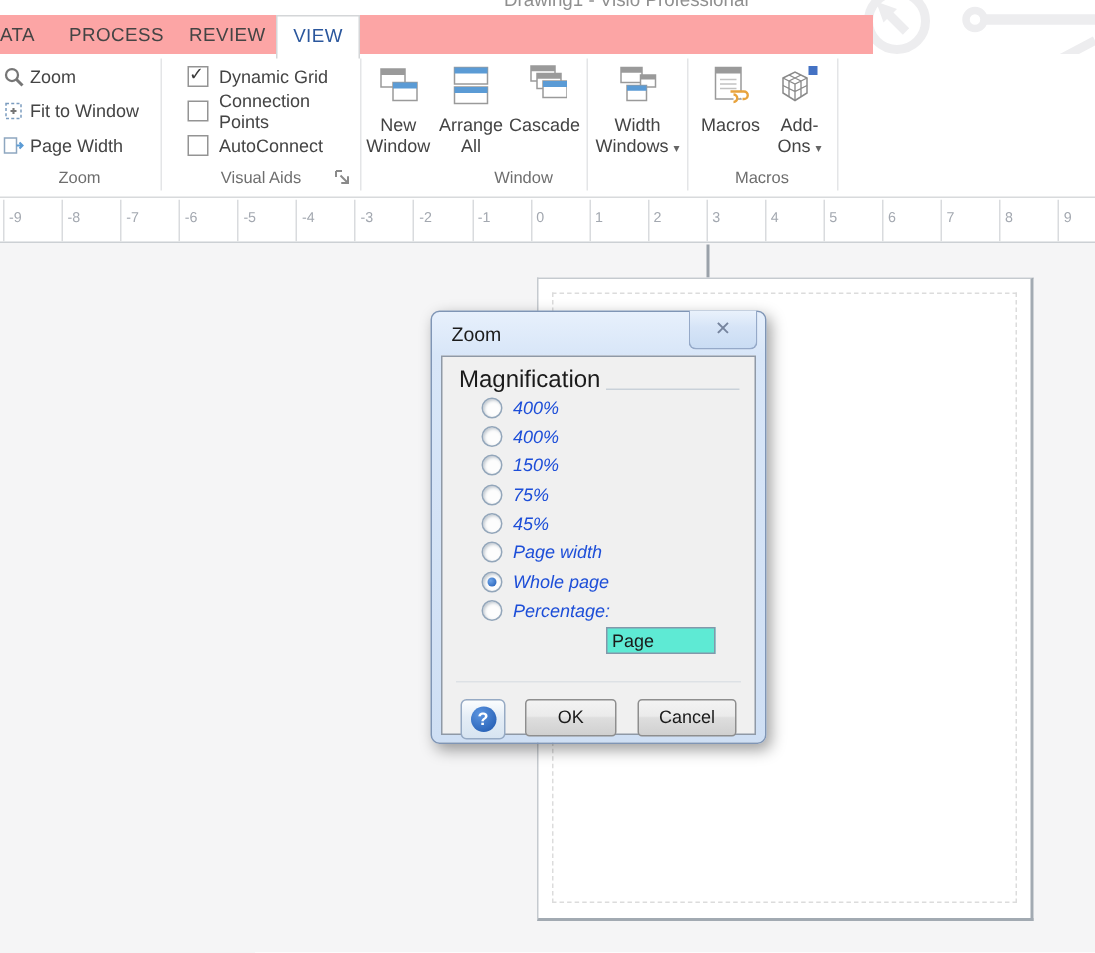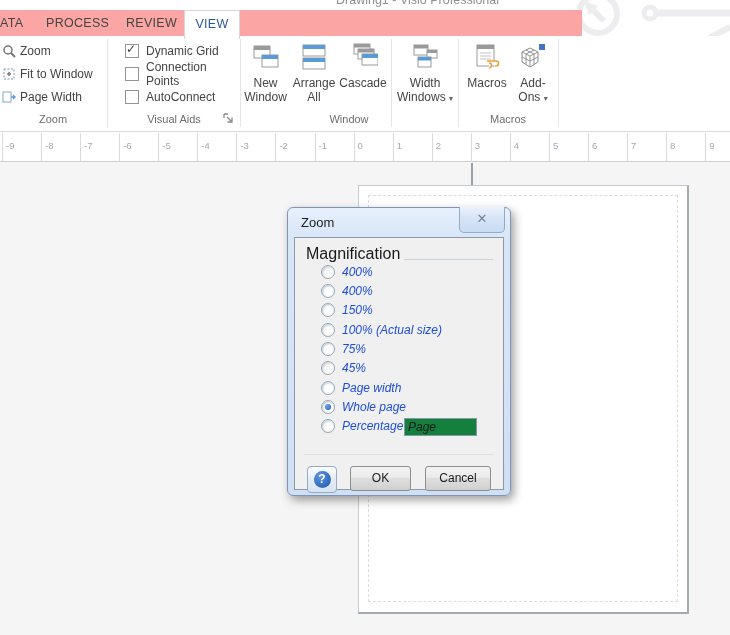--- a/index.html
+++ b/index.html
@@ -57,21 +57,21 @@
              border:1px solid #8f99a6;box-sizing:border-box;}
   .grp-label{position:absolute;left:11px;top:7px;font-size:16px;color:#1a1a1a;background:#f0f0f0;z-index:2;padding-right:4px;}
   .grp-line{position:absolute;left:11px;right:10px;top:21px;height:1px;background:#c9d1d9;}
   .options{position:absolute;left:26px;top:24px;}
   .opt{display:flex;align-items:center;gap:7px;height:19.35px;font-size:12px;color:#1d4ed8;font-style:italic;}
   .radio{width:12px;height:12px;border-radius:50%;background:#fdfdfd;border:1px solid #93a6ba;
          box-shadow:inset 1px 1px 2px rgba(90,110,130,.35);position:relative;flex:0 0 auto;}
   .opt.selected .radio::after{content:"";position:absolute;left:3px;top:3px;width:6px;height:6px;border-radius:50%;
          background:radial-gradient(circle at 35% 35%,#6ea4e8,#1f5bb5);}
   .pct-input{position:absolute;left:109px;top:180px;width:68px;height:16px;border:1px solid #8398ab;
-             background:#15803d;font-family:"Liberation Sans",sans-serif;font-size:12px;color:#1a1a1a;padding:0 0 0 3px;font-style:italic;}
+             background:#5eead4;font-family:"Liberation Sans",sans-serif;font-size:12px;color:#1a1a1a;padding:0 0 0 3px;}
   .dlg-sep{position:absolute;left:9px;right:9px;top:216px;height:1px;background:#dde1e5;}
   .helpbtn{position:absolute;left:12px;top:228px;width:28px;height:25px;border:1px solid #96aac4;border-radius:4px;
            background:linear-gradient(#fbfdfe,#e4edf6 45%,#d7e4f1);display:flex;align-items:center;justify-content:center;}
   .helpcircle{width:17px;height:17px;border-radius:50%;background:radial-gradient(circle at 35% 30%,#5a94e0,#1d56ad);
               color:#fff;font-size:12px;font-weight:bold;text-align:center;line-height:17px;}
   .w7btn{position:absolute;top:228px;height:25px;border:1px solid #8e8e8e;border-radius:3px;
          background:linear-gradient(#f3f3f3,#ebebeb 45%,#dedede 50%,#d0d0d0);
          font-size:12px;color:#1a1a1a;text-align:center;line-height:23px;box-sizing:border-box;}
   #ok-btn{left:55px;width:61px;}
   #cancel-btn{left:130px;width:66px;}
@@ -291,24 +291,20 @@
           <div class="opt">
             <span class="radio"></span>
             <span>400%</span>
           </div>
 
           <div class="opt">
             <span class="radio"></span>
             <span>150%</span>
           </div>
 
-          <div class="opt">
-            <span class="radio"></span>
-            <span>100% (Actual size)</span>
-          </div>
 
           <div class="opt">
             <span class="radio"></span>
             <span>75%</span>
           </div>
 
           <div class="opt">
             <span class="radio"></span>
             <span>45%</span>
           </div>

